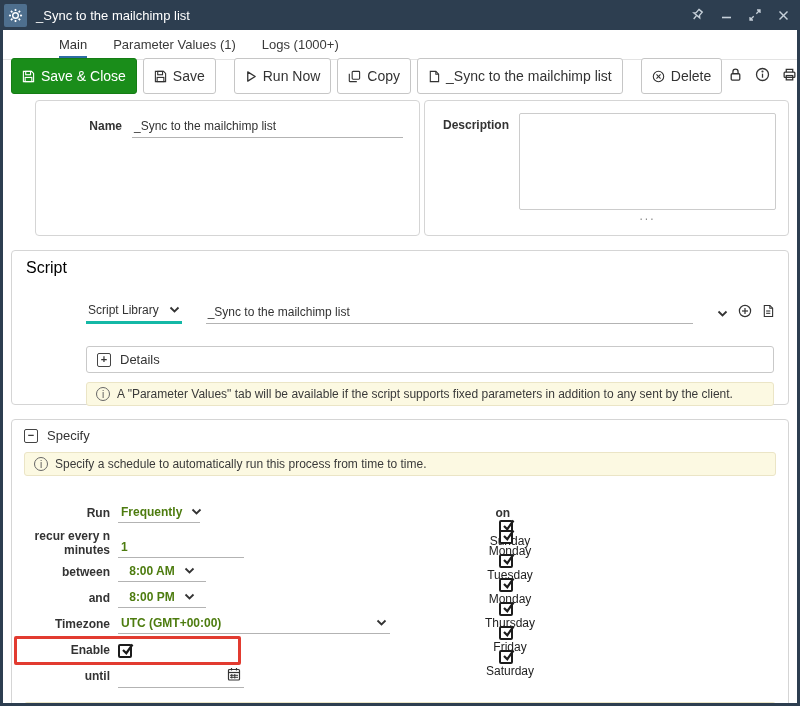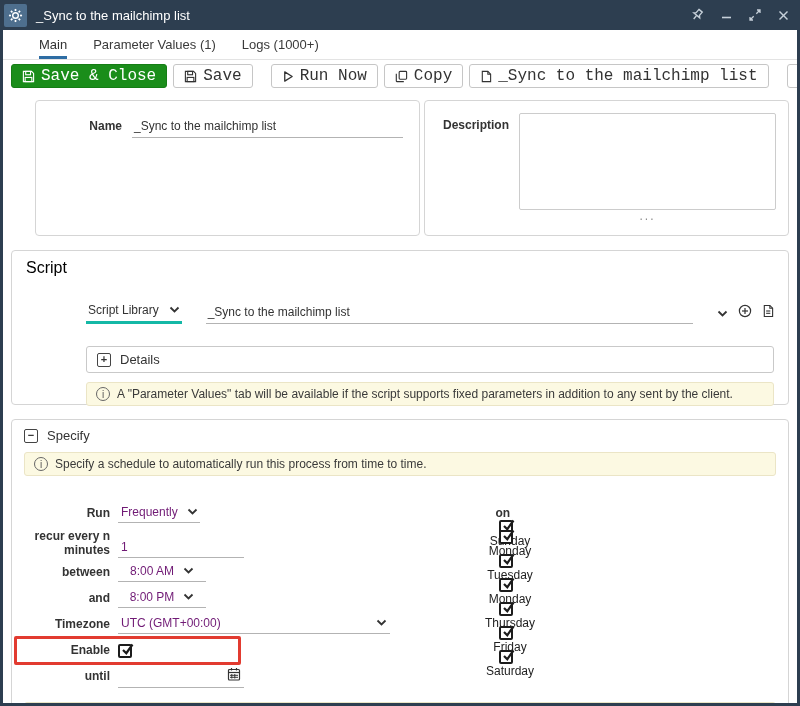--- a/index.html
+++ b/index.html
@@ -12,27 +12,27 @@
   .titlebar { height:30px; display:flex; align-items:center; padding:0 10px 0 4px; gap:9px; }
   .app-icon { width:23px; height:23px; background:#4e6f8e; border-radius:2px; display:flex; align-items:center; justify-content:center; flex:0 0 auto; }
   .win-title { color:#fff; font-size:13px; }
   .tb-icons { margin-left:auto; display:flex; gap:15px; align-items:center; color:#c6d0d9; }
   .tb-icons svg { display:block; }
 
   
   .content { position:absolute; left:3px; right:3px; top:30px; bottom:3px; background:#fff; overflow:hidden; }
 
   
-  .tabs { display:flex; gap:26px; padding-left:36px; height:30px; align-items:stretch; border-bottom:1px solid #e3e3e3; }
+  .tabs { display:flex; gap:26px; padding-left:56px; height:30px; align-items:stretch; border-bottom:1px solid #e3e3e3; }
   .tab { font-size:13px; color:#3a3a3a; display:flex; align-items:center; border-bottom:3px solid transparent; padding-top:2px; cursor:default; }
   .tab.active { border-bottom-color:#2e6da4; color:#333; }
 
   
   .toolbar { display:flex; align-items:center; gap:6px; padding:4px 8px; height:32px; }
-  .btn { display:inline-flex; align-items:center; gap:6px; border:1px solid #c6c6c6; border-radius:3px; padding:0 10px; font-size:16px; color:#333; background:#fff; height:24px; white-space:nowrap;font-family:Liberation Mono, monospace; }
+  .btn { display:inline-flex; align-items:center; gap:6px; border:1px solid #c6c6c6; border-radius:3px; padding:0 10px; font-size:14px; color:#333; background:#fff; height:36px; white-space:nowrap; }
   .btn svg { display:block; }
   .btn.green { background:#1a8d1a; border-color:#157d15; color:#fff; }
   .sep { width:1px; height:18px; background:#dcdcdc; margin:0 3px; }
   .tool-icons { margin-left:auto; display:flex; gap:12px; align-items:center; color:#333; }
   .tool-icons .gap { margin-left:6px; }
 
   
   .panels { padding:8px; }
   .panel { border:1px solid #d5d5d5; border-radius:4px; background:#fff; }
 
@@ -64,21 +64,21 @@
 
   
   .schedule-panel { margin-top:14px; padding:8px 12px; height:310px; }
   .sched-header { display:flex; align-items:center; gap:9px; font-size:13px; color:#333; }
   .schedule-panel > .infobar { margin-top:9px; }
   .sched-form { display:flex; margin-top:28px; }
   .col-left { width:442px; }
   .frow { display:flex; align-items:center; margin-bottom:6px; position:relative; height:20px; }
   .frow.tall { height:28px; margin-bottom:5px; }
   .frow .rlabel { width:86px; text-align:right; font-size:12px; font-weight:bold; color:#333; margin-right:8px; line-height:1.15; flex:0 0 auto; }
-  .ctrl { display:flex; align-items:center; border-bottom:1px solid #b3b3b3; font-size:12px; color:#701a75; padding:0 3px 3px 3px; gap:9px; }
+  .ctrl { display:flex; align-items:center; border-bottom:1px solid #b3b3b3; font-size:12px; color:#4d7c0f; padding:0 3px 3px 3px; gap:9px;font-weight:bold; }
   .w-run { width:82px; justify-content:space-between; }
   .w-num { width:126px; }
   .w-time { width:88px; justify-content:center; }
   .w-tz { width:272px; justify-content:space-between; }
   .until-wrap { width:126px; border-bottom:1px solid #b3b3b3; display:flex; justify-content:flex-end; padding:0 3px 2px 3px; }
   .red-box { position:absolute; left:-10px; top:-5px; width:227px; height:29px; border:3px solid #e23b30; border-radius:2px; pointer-events:none; }
 
   .cb { width:14px; height:14px; border:2px solid #1c1c1c; border-radius:2px; position:relative; display:inline-block; background:#fff; flex:0 0 auto; }
   .cb svg { position:absolute; left:0px; top:-3px; }
 

